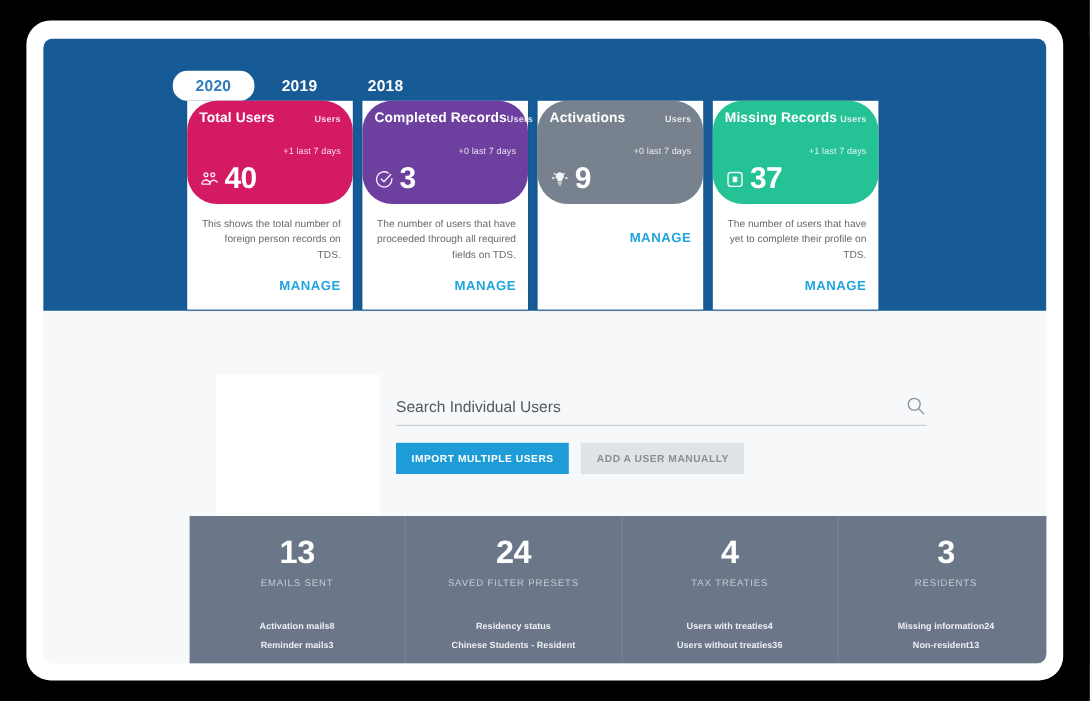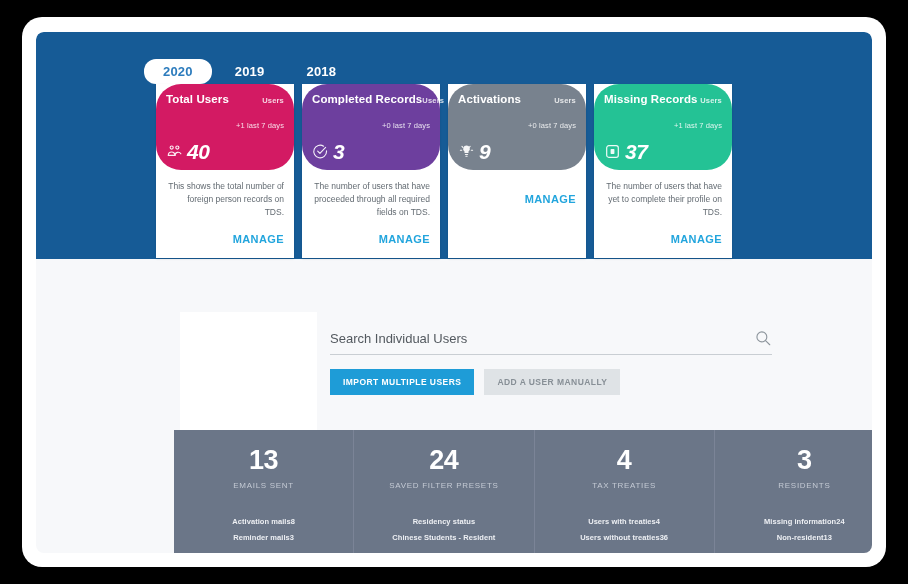--- a/index.html
+++ b/index.html
@@ -110,26 +110,25 @@
   }
   .card-value-row {
     position: absolute;
     left: 10px; bottom: 8px;
     display: flex;
     align-items: center;
     gap: 4px;
   }
   .card-icon { width: 17px; height: 17px; display: block; opacity: .92; }
   .card-value {
-    font-size: 21px;
+    font-size: 25px;
     font-weight: bold;
     color: #ffffff;
     line-height: 1;
     letter-spacing: -.5px;
-    font-style: italic;
   }
   .card-body {
     padding: 10px 10px 11px 10px;
     border-top: 0;
   }
   .card-desc {
     font-size: 8.5px;
     line-height: 1.55;
     color: #636b72;
   }
@@ -200,21 +199,20 @@
 
   
   #stats-panel {
     position: absolute;
     left: 122px; top: 398px;
     width: 720px;
     height: 123px;
     background: #6b7688;
     display: flex;
     overflow: hidden;
-    margin-left: 16px;
   }
   .stat-col {
     flex: 1;
     position: relative;
     padding: 16px 0 0 0;
     border-right: 1px solid #7b8497;
   }
   .stat-col:last-child { border-right: none; }
   .stat-number {
     text-align: center;

